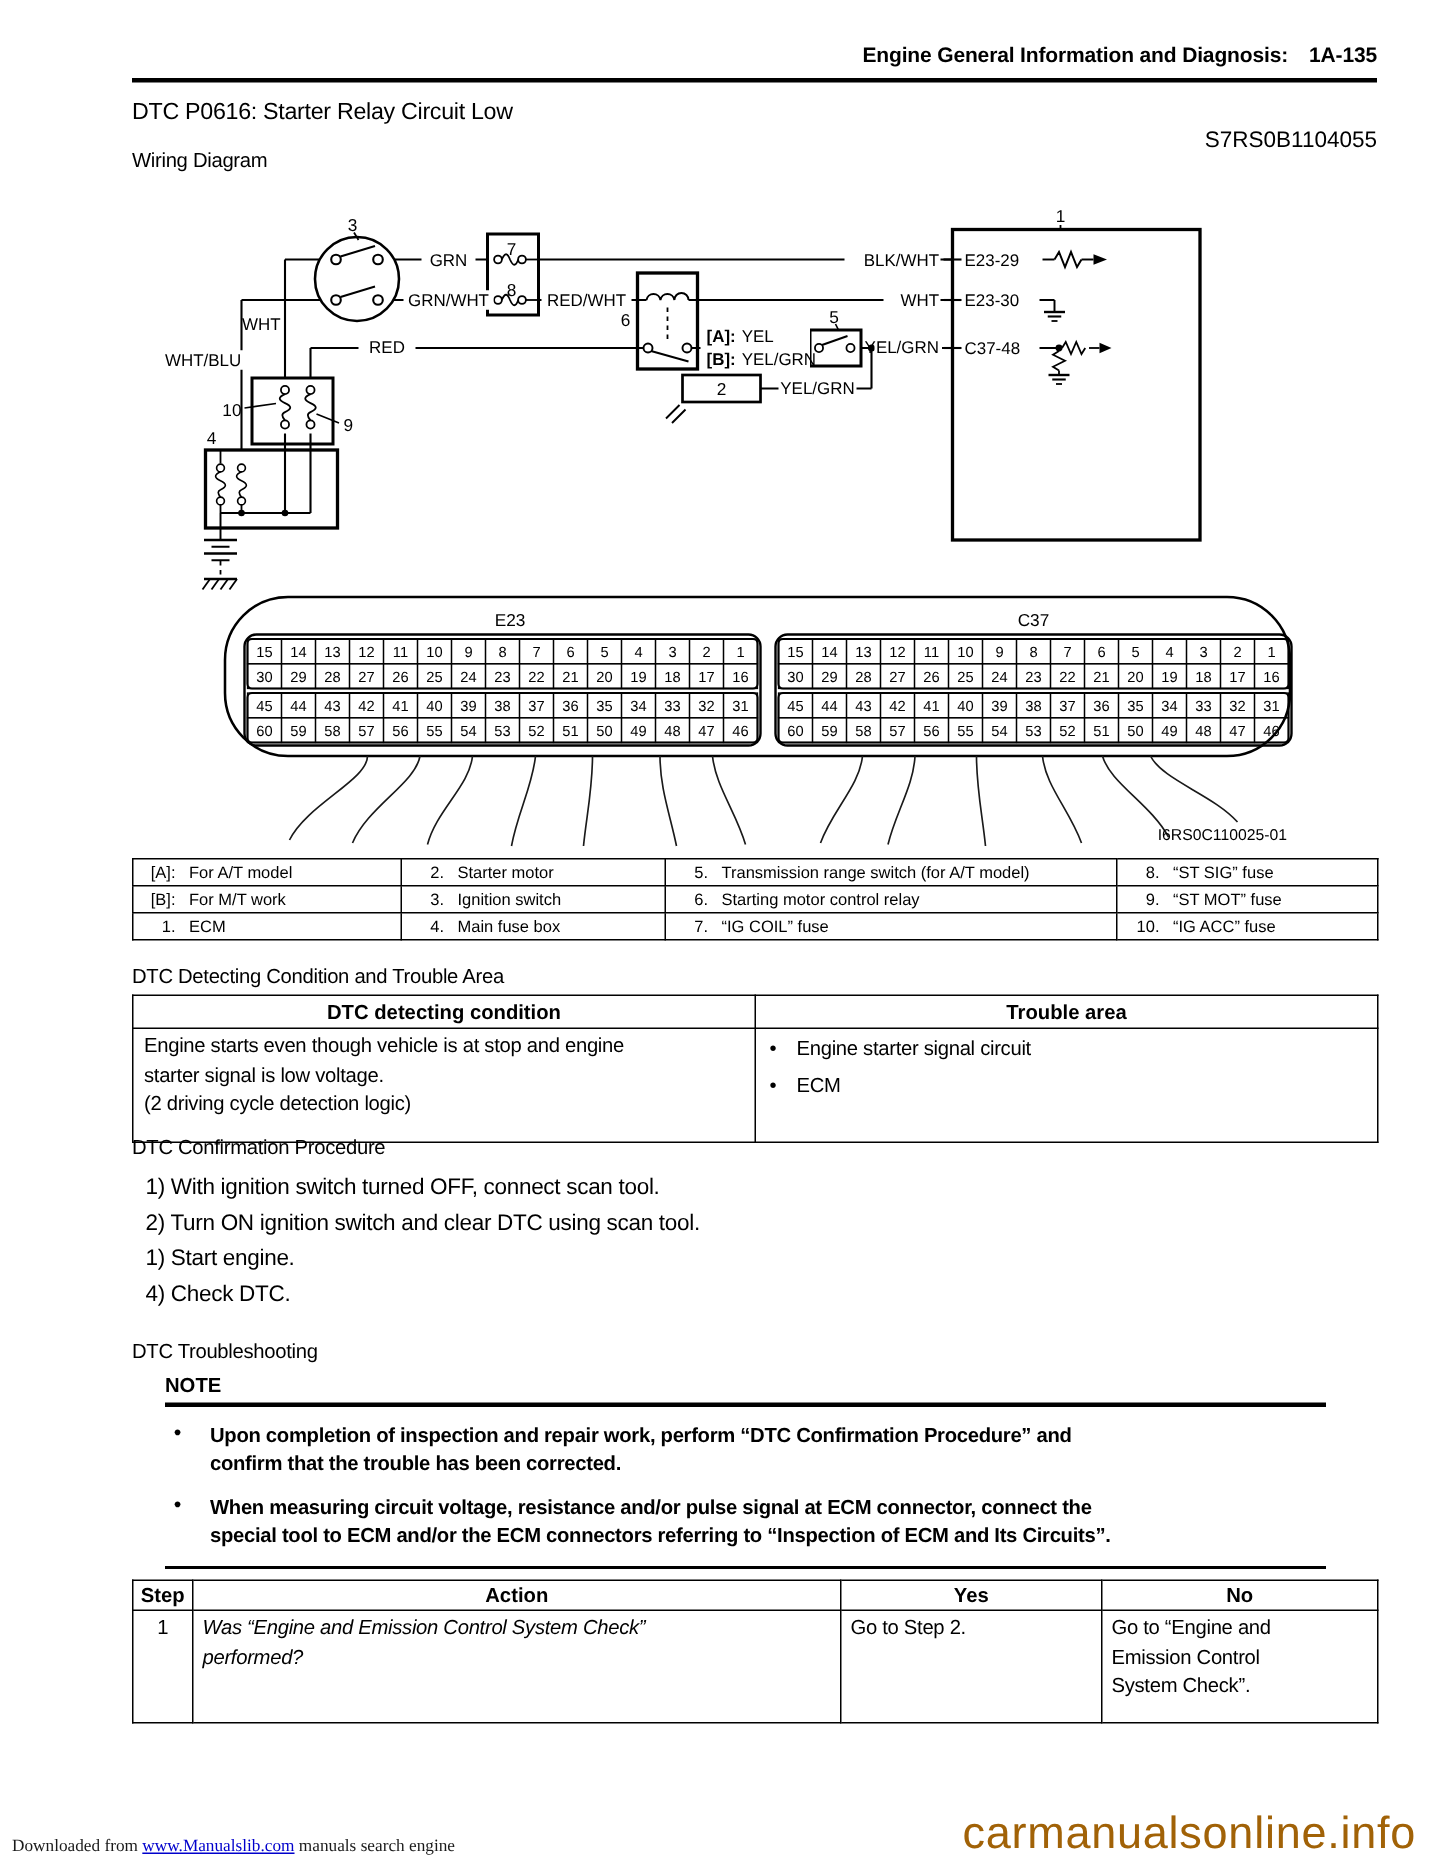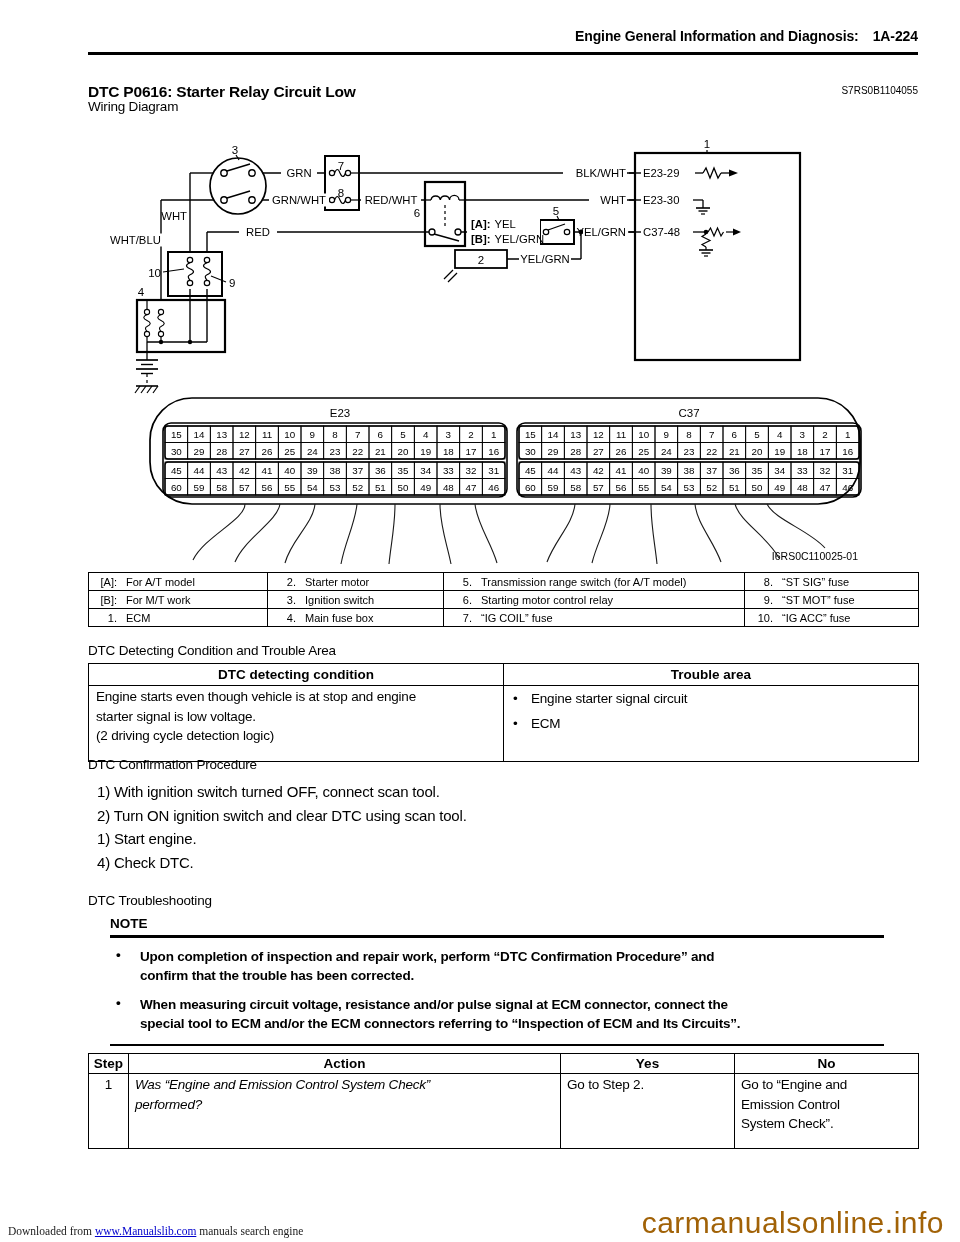--- a/index.html
+++ b/index.html
@@ -2,22 +2,22 @@
 <html><head>
 <meta charset="utf-8">
 <style>
   html,body{margin:0;padding:0;background:#fff;}
   .page{position:relative;width:960px;height:1242px;background:#fff;color:#000;
         font-family:"Liberation Sans",sans-serif;overflow:hidden;}
   .abs{position:absolute;}
   .hdr{top:28px;left:88px;width:830px;text-align:right;font-weight:bold;font-size:14px;letter-spacing:-0.1px;}
   .hdr .pagenum{margin-left:14px;}
   .hdr-rule{top:52px;left:88px;width:830px;height:3px;background:#000;}
-  .doc-title{top:66px;left:88px;font-size:15.5px;font-weight:bold;letter-spacing:-0.2px;margin-top:17px;}
-  .doc-code{top:85px;left:88px;width:830px;text-align:right;font-size:10px;}
+  .doc-title{top:66px;left:88px;font-size:15.5px;font-weight:normal;letter-spacing:-0.2px;}
+  .doc-code{top:85px;left:88px;width:830px;text-align:right;font-size:15px;}
   .h2{left:88px;font-weight:normal;font-size:13.5px;letter-spacing:-0.2px;text-align:right;}
   svg.diagram{top:120px;left:95px;}
   svg text{fill:#000;font-family:"Liberation Sans",sans-serif;}
 
   table{border-collapse:collapse;}
   .legend{top:572px;left:88px;width:830px;font-size:11px;table-layout:fixed;}
   .legend td{border:1px solid #000;height:17px;padding:0 19px 0 6px;vertical-align:middle;overflow:hidden;white-space:nowrap;}
   .legend .num{display:inline-block;min-width:22px;text-align:right;margin-right:9px;}
 
   .dtable{top:663px;left:88px;width:830px;font-size:13.5px;table-layout:fixed;}
@@ -47,21 +47,21 @@
   .footer{top:1225px;left:8px;font-family:"Liberation Serif",serif;font-size:11.5px;color:#1a1a1a;}
   .footer .lnk{color:#0000cc;text-decoration:underline;cursor:pointer;}
   .watermark{top:1206px;right:16px;font-size:30px;color:#a16207;letter-spacing:0.5px;}
 </style>
 </head>
 <body>
 
 <div class="page">
 
   <div class="abs hdr">
-    <span>Engine General Information and Diagnosis:</span><span class="pagenum">1A-224</span>
+    <span>Engine General Information and Diagnosis:</span><span class="pagenum">1A-135</span>
   </div>
   <div class="abs hdr-rule"></div>
 
   <div class="abs doc-title">DTC P0616: Starter Relay Circuit Low</div>
   <div class="abs doc-code">S7RS0B1104055</div>
   <div class="abs h2" style="top:99px;">Wiring Diagram</div>
 
   <svg class="abs diagram" width="820" height="450" viewBox="0 0 820 450">
     <g stroke="#000" stroke-width="1.4" fill="none">
 

